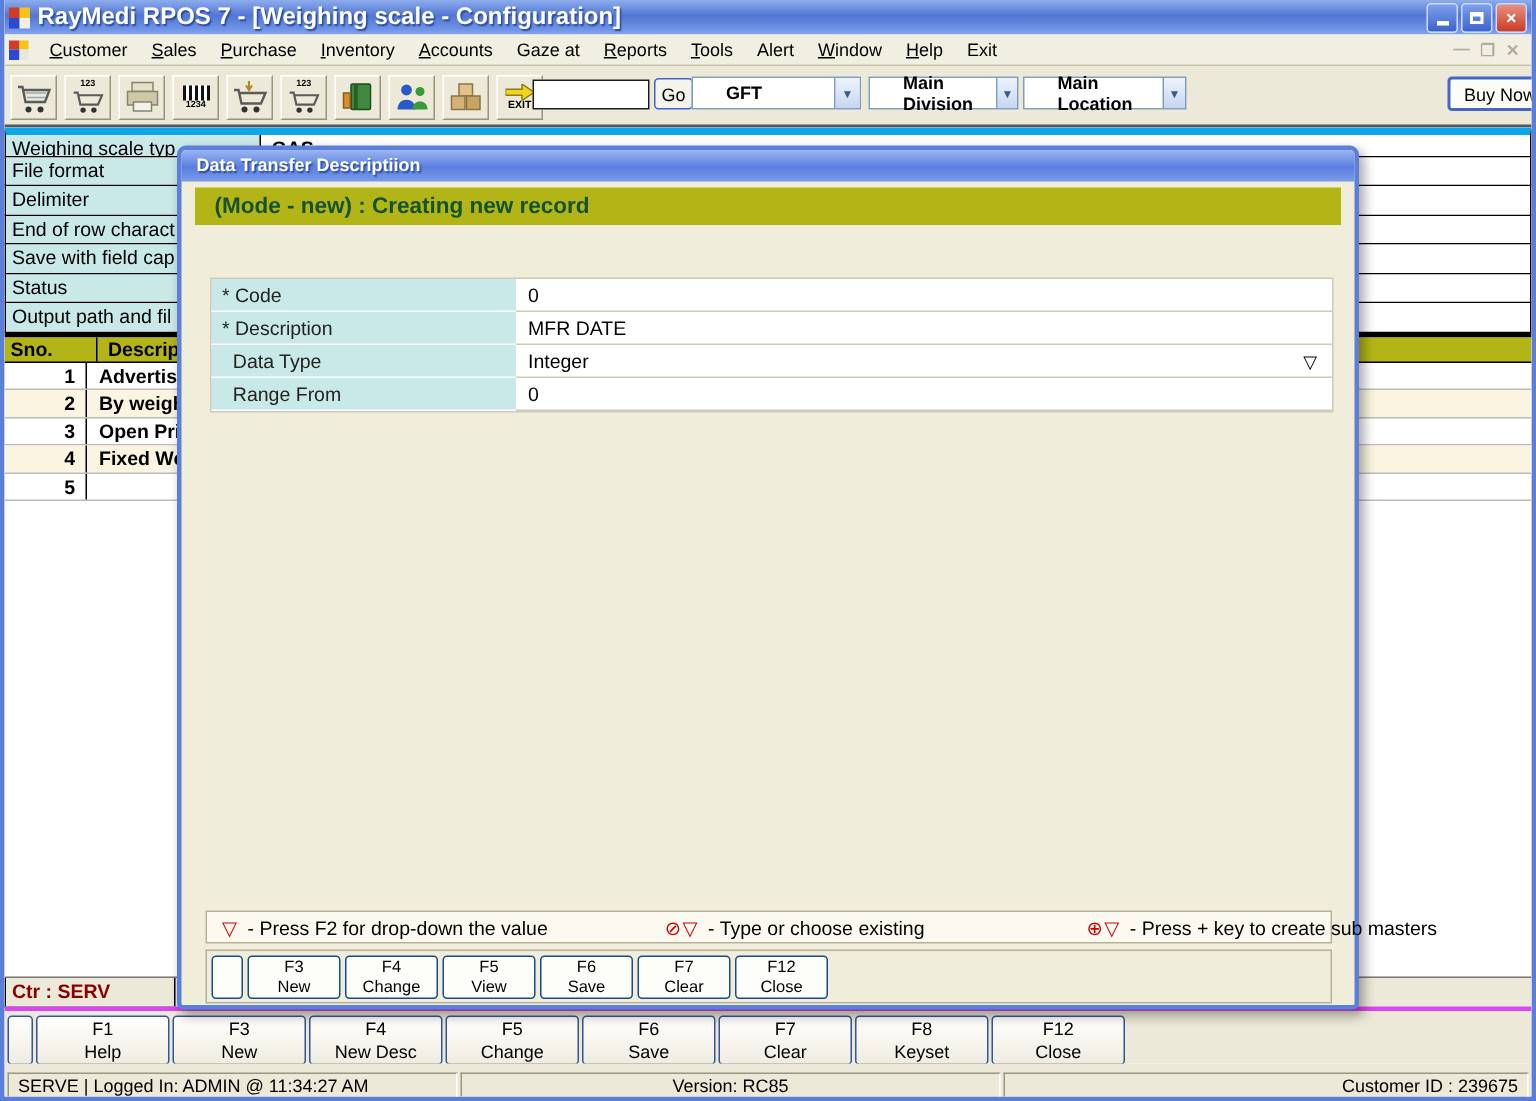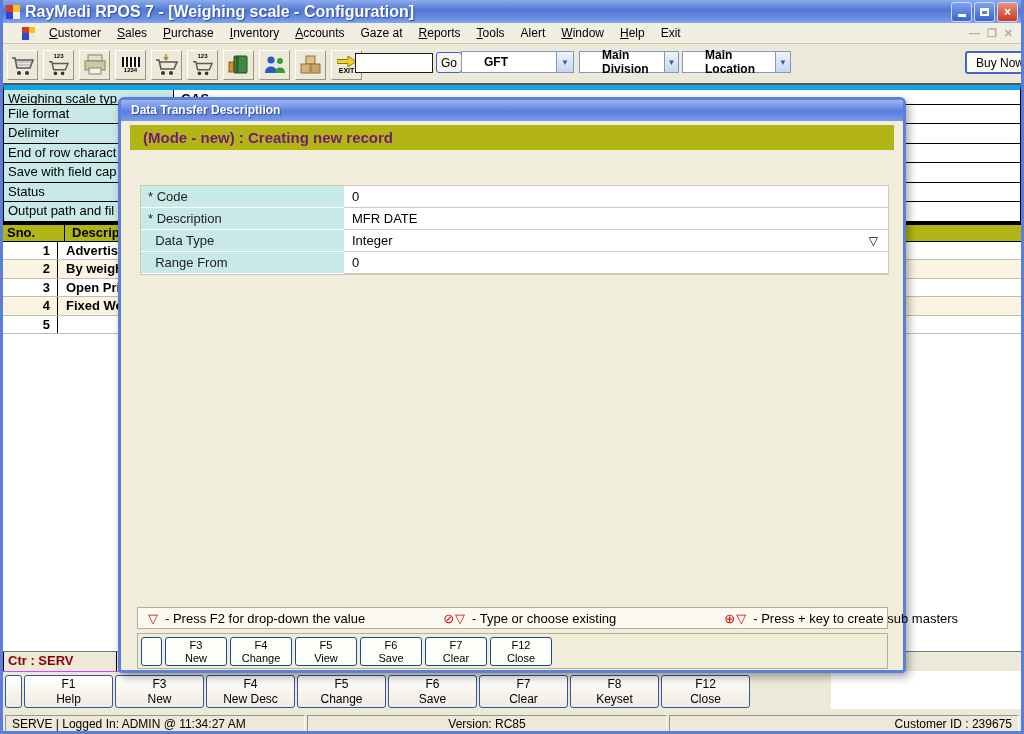--- a/index.html
+++ b/index.html
@@ -24,21 +24,21 @@
     width: 21px; height: 20px; border-radius: 3px; border: 1px solid #cfdcf8;
     background: linear-gradient(180deg,#7ea0ee,#3c63cc); color: #fff; font-size: 12px;
     display: flex; align-items: center; justify-content: center; font-weight: bold;
   }
   .winbtn.close { background: linear-gradient(180deg,#e89180,#cc3b22); }
   .max-glyph { width: 9px; height: 8px; border: 2px solid #fff; border-top-width: 3px; }
   .min-glyph { width: 8px; height: 3px; background: #fff; margin-top: 8px; }
   
   .menubar {
     position: absolute; left: 0; top: 23px; width: 1018px; height: 21px;
-    background: #f1efe2; border-bottom: 1px solid #c9c5ae; display: flex; align-items: center; padding-left: 19px;
+    background: #f1efe2; border-bottom: 1px solid #c9c5ae; display: flex; align-items: center; padding-left: 3px;
   }
   .menulogo { width: 13px; height: 13px; display: grid; grid-template-columns: 6.5px 6.5px; grid-template-rows: 6.5px 6.5px; margin-right: 6px; }
   .menulogo i:nth-child(1){background:#d23a2a;} .menulogo i:nth-child(2){background:#f4c418;}
   .menulogo i:nth-child(3){background:#2a4ad2;} .menulogo i:nth-child(4){background:#e8e8e0;}
   .menu-item { font-size: 12px; padding: 3px 8px; color: #000; cursor: default; }
   .menu-item.uf::first-letter { text-decoration: underline; }
   .mdi-ctl { margin-left: auto; display: flex; gap: 7px; padding-right: 8px; color: #b2ae9e; font-size: 11px; font-weight: bold; }
   
   .toolbar {
     position: absolute; left: 0; top: 44px; width: 1018px; height: 41px;
@@ -102,21 +102,21 @@
     background: #f0edda; border: 3px solid #5c80da; border-radius: 6px 6px 4px 4px;
     box-shadow: 3px 4px 8px rgba(0,0,0,.35);
   }
   .dlg-title {
     height: 21px; background: linear-gradient(180deg,#9ab6f2,#5b7ede 55%,#7b9bea);
     border-radius: 3px 3px 0 0; color: #fff; font-size: 12px; font-weight: bold;
     padding: 3px 0 0 10px; text-shadow: 1px 1px 1px #2a4aa0;
   }
   .dlg-mode {
     margin: 4px 9px 0 9px; height: 25px; background: #b3b516;
-    font-size: 15px; font-weight: bold; line-height: 25px; padding-left: 13px; color: #701a75;
+    font-size: 15px; font-weight: bold; line-height: 25px; padding-left: 13px; color: #14532d;
   }
   .dlg-form { position: absolute; left: 19px; top: 85px; width: 749px; border: 1px solid #cfc9b8; }
   .f-row { display: flex; height: 22px; }
   .f-label { width: 203px; background: #c9e8e8; border-bottom: 1px solid #fff; font-size: 13px; line-height: 22px; padding-left: 7px; white-space: pre; color: #222; }
   .f-value { flex: 1; background: #fff; border-bottom: 1px solid #cfcabc; font-size: 13px; line-height: 22px; padding-left: 8px; position: relative; }
   .f-arrow { position: absolute; right: 10px; top: 0; font-size: 12px; color: #000; }
   .legend {
     position: absolute; left: 16px; top: 507px; width: 751px; height: 22px;
     background: #fcfaf0; border: 1px solid #b8b096; display: flex; align-items: center; font-size: 13px;
   }
@@ -127,22 +127,22 @@
     position: absolute; left: 16px; top: 533px; width: 751px; height: 36px;
     border: 1px solid #b8b096; display: flex; align-items: center; padding-left: 3px; gap: 3px;
   }
   .dbtn {
     width: 62px; height: 29px; border: 1px solid #1a4a8c; border-radius: 3px;
     background: #fdfdf9; font-size: 11px; line-height: 13px; text-align: center; padding-top: 1px;
   }
   .dbtn.sm { width: 21px; }
   
   .fbar {
-    position: absolute; left: 0; top: 671px; width: 828px; height: 38px;
-    background: #ece9d8; border-top: 1px solid #d946ef; display: flex; padding: 3px 0 0 2px; gap: 2px; z-index: 2;
+    position: absolute; left: 0; top: 671px; width: 1018px; height: 38px;
+    background: #ece9d8; border-top: 3px solid #d946ef; display: flex; padding: 3px 0 0 2px; gap: 2px; z-index: 2;
   }
   .fbtn {
     width: 89px; height: 33px; border: 1px solid #35559a; border-radius: 3px;
     background: linear-gradient(180deg,#ffffff,#efecdf); font-size: 12px; line-height: 15px;
     text-align: center; padding-top: 1px;
   }
   .fbtn.sm { width: 17px; }
   
   .statusbar {
     position: absolute; left: 0; top: 709px; width: 1018px; height: 24px;

